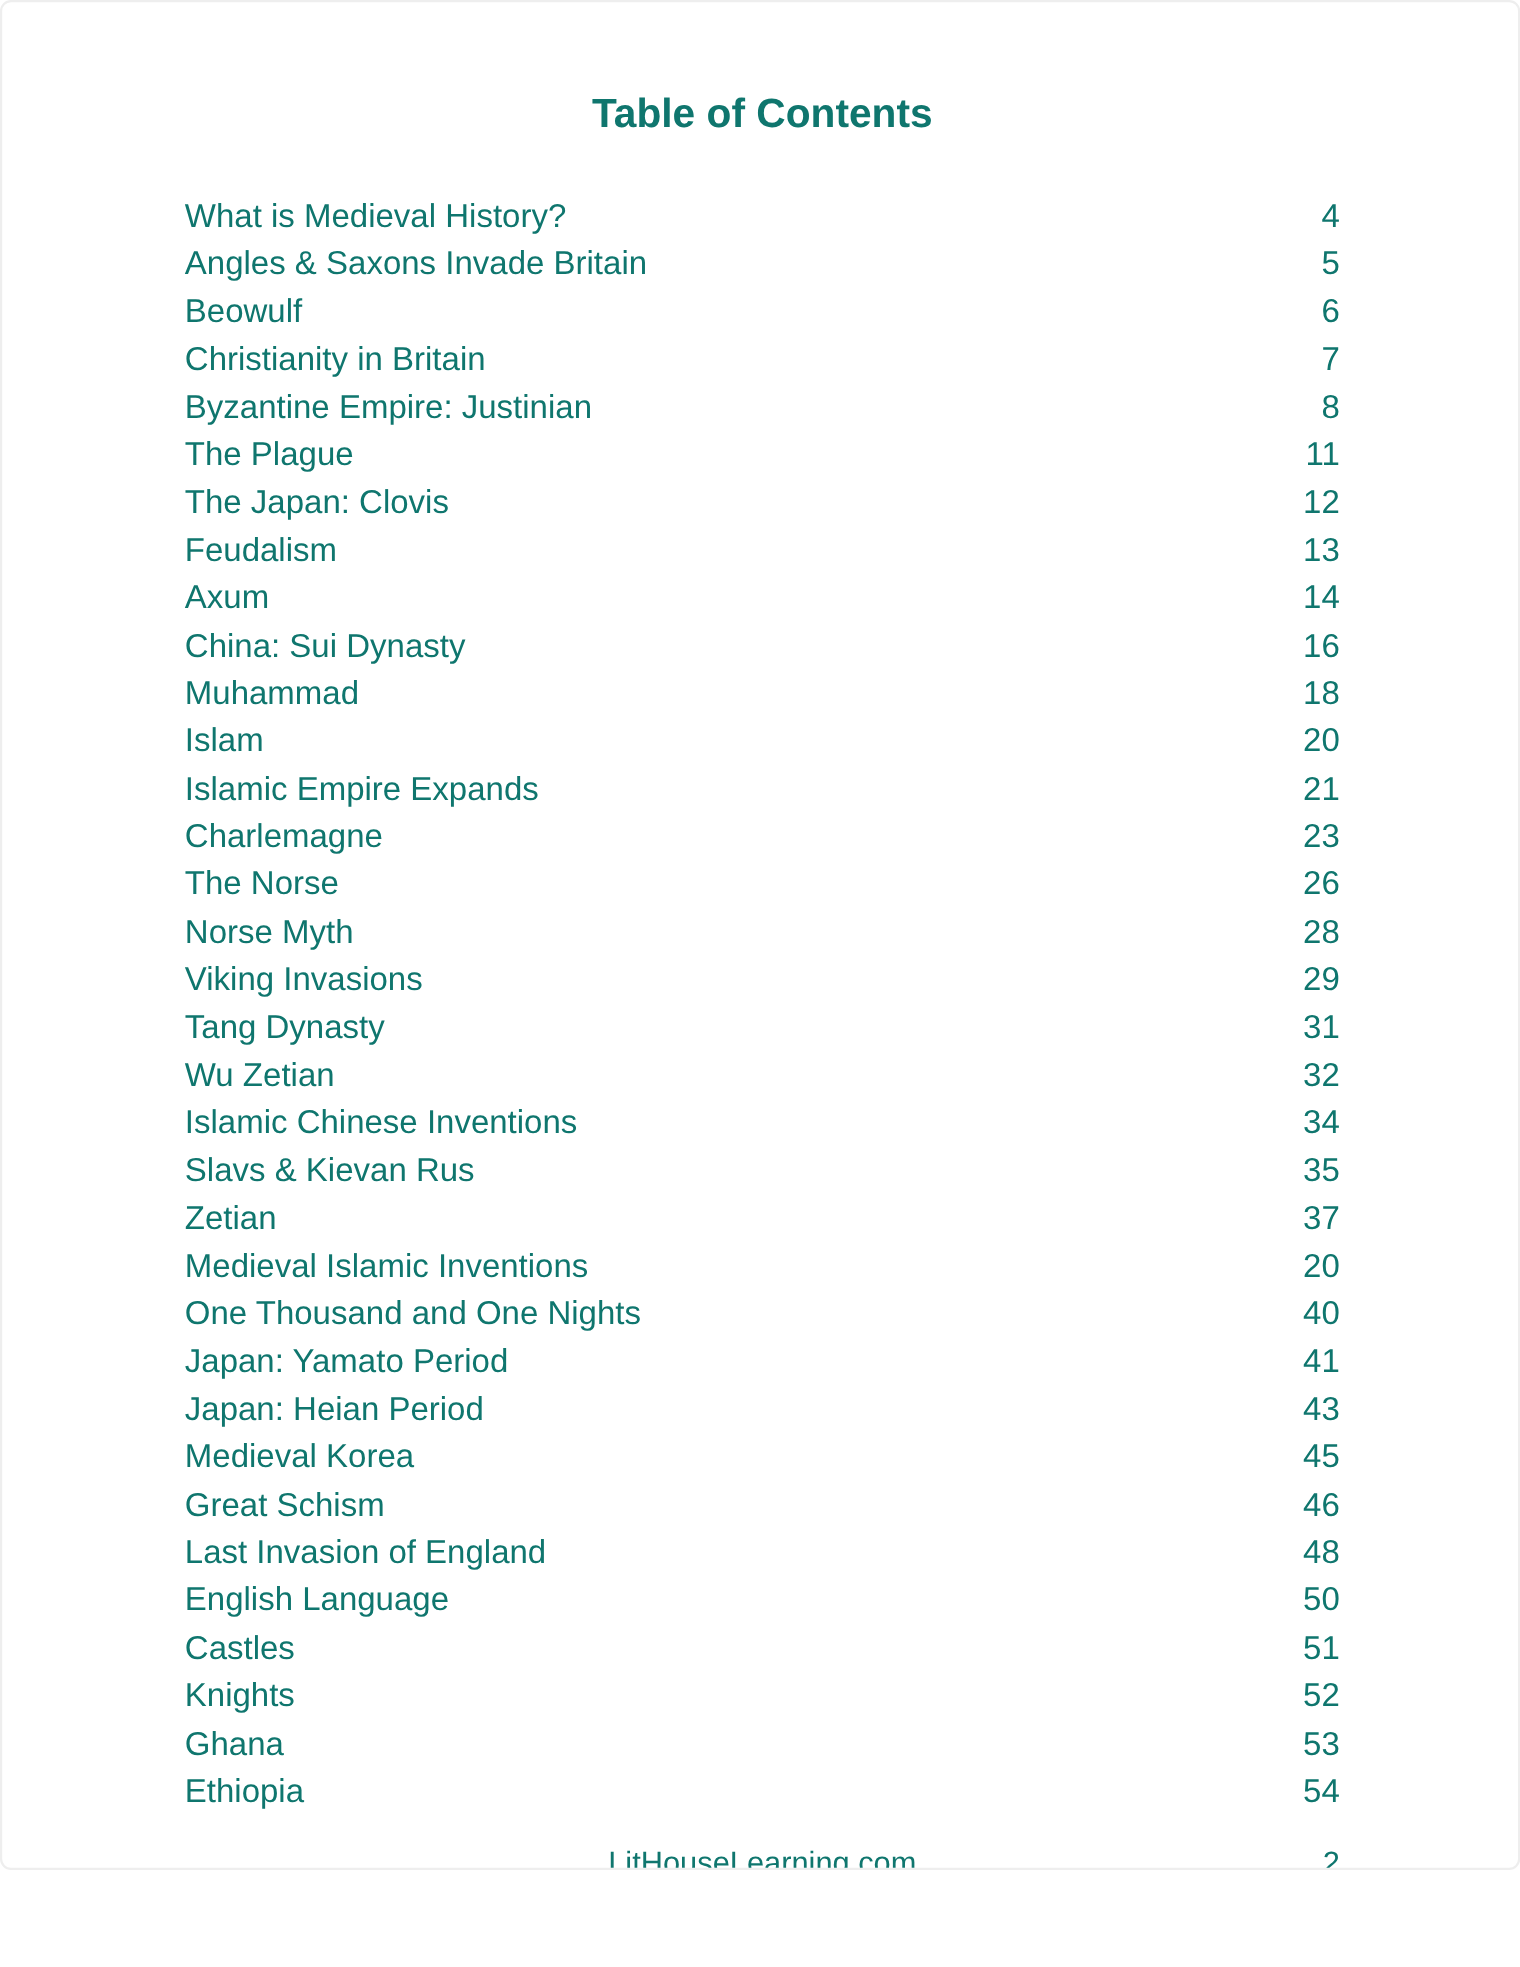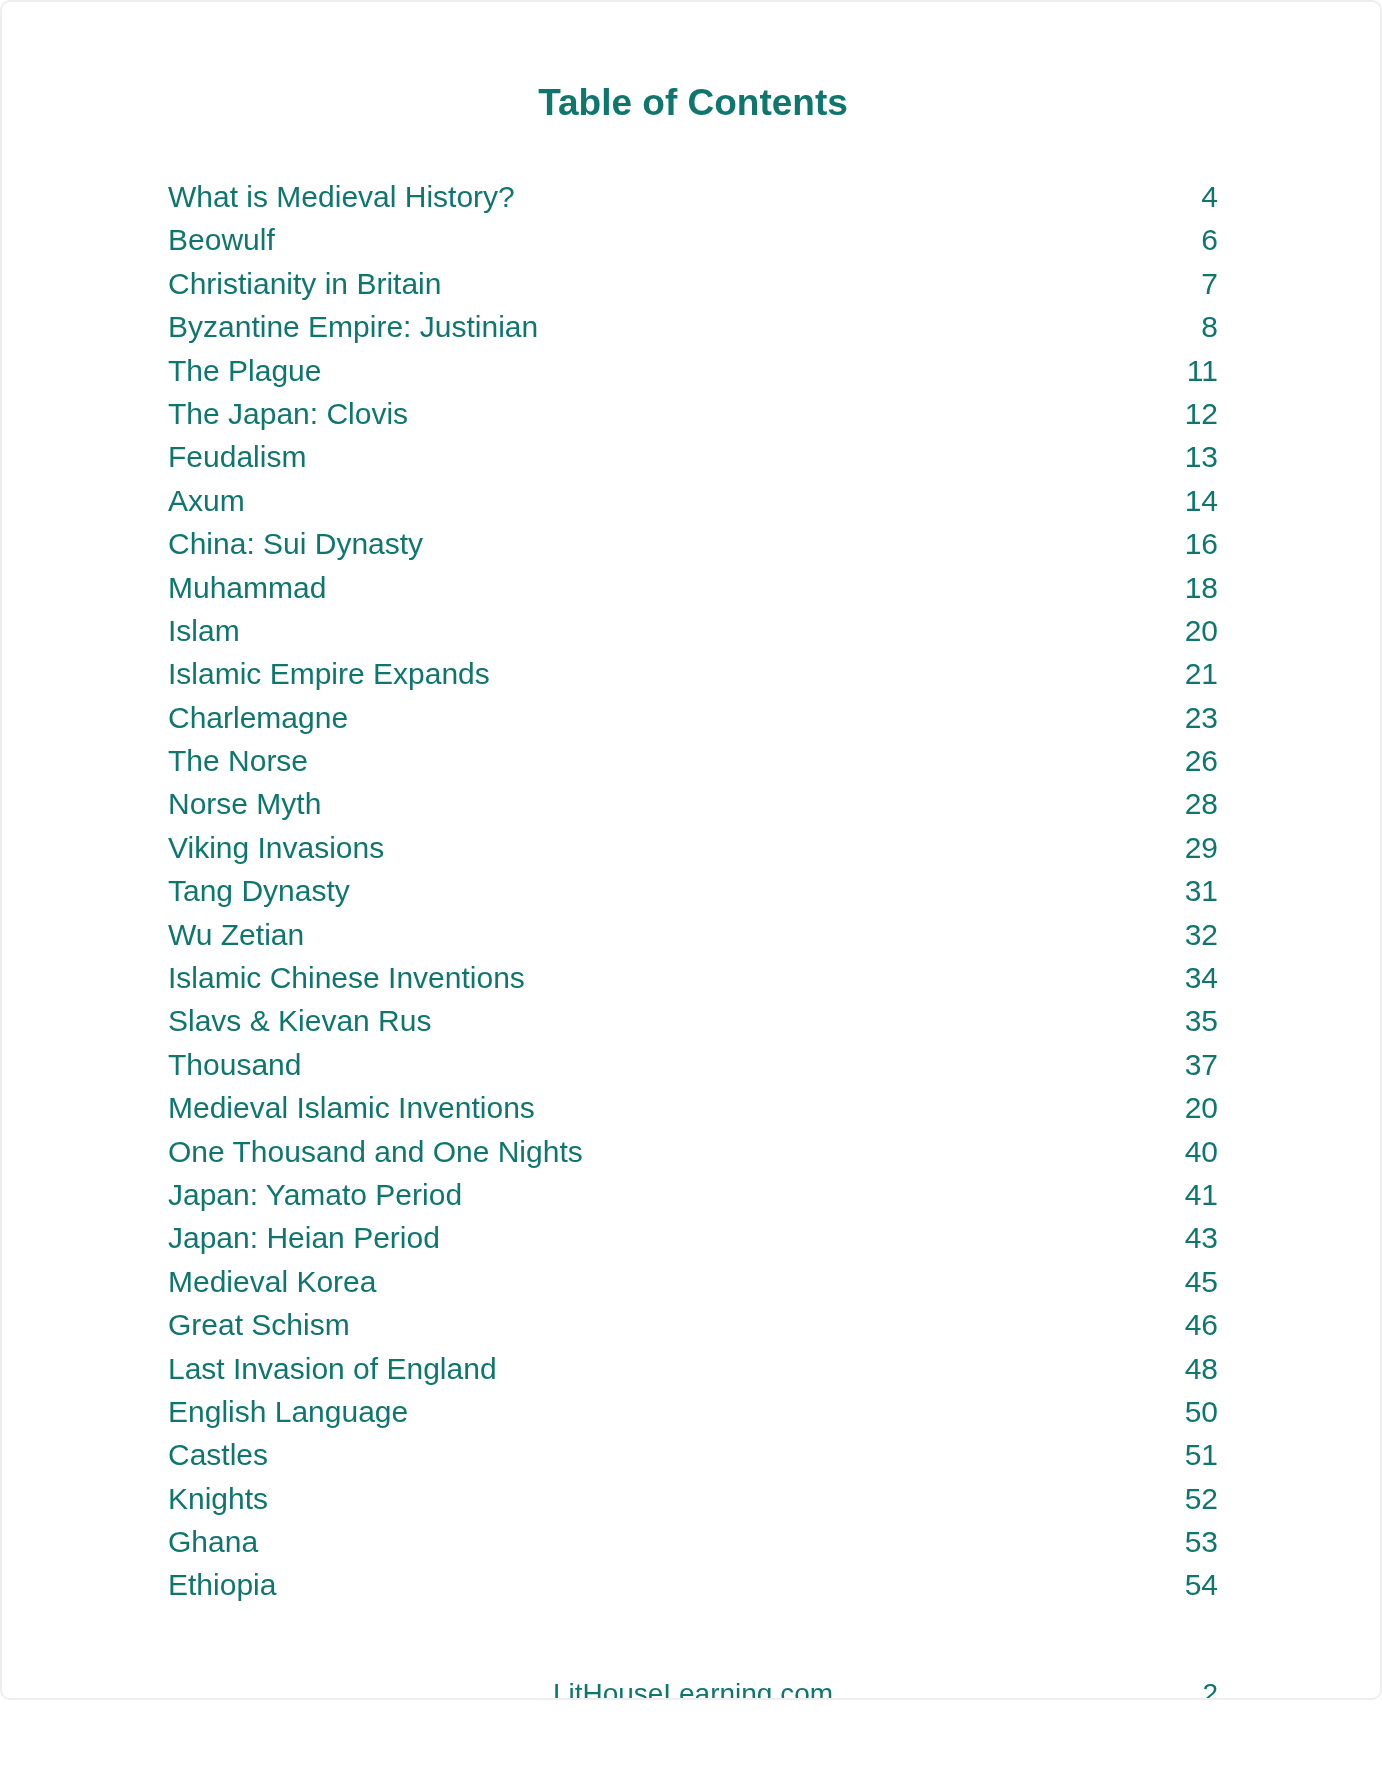--- a/index.html
+++ b/index.html
@@ -38,21 +38,21 @@
   }
   .toc-list {
     position: absolute;
     top: 173px;
     left: 0;
     right: 0;
   }
   .toc-row {
     display: flex;
     justify-content: space-between;
-    align-items: flex-end;
+    align-items: flex-start;
     height: 43.4px;
     font-size: 30px;
     line-height: 43.4px;
     white-space: nowrap;
   }
   .toc-label { text-align: left; }
   .toc-page  { text-align: right; }
   .doc-footer {
     position: absolute;
     top: 1675px;
@@ -80,20 +80,24 @@
   <div class="content">
 
     <div class="doc-title">Table of Contents</div>
 
     <div class="toc-list">
         <div class="toc-row">
           <span class="toc-label">What is Medieval History?</span>
           <span class="toc-page">4</span>
         </div>
         <div class="toc-row">
+          <span class="toc-label">Angles &amp; Saxons Invade Britain</span>
+          <span class="toc-page">5</span>
+        </div>
+        <div class="toc-row">
           <span class="toc-label">Beowulf</span>
           <span class="toc-page">6</span>
         </div>
         <div class="toc-row">
           <span class="toc-label">Christianity in Britain</span>
           <span class="toc-page">7</span>
         </div>
         <div class="toc-row">
           <span class="toc-label">Byzantine Empire: Justinian</span>
           <span class="toc-page">8</span>
@@ -156,21 +160,21 @@
         </div>
         <div class="toc-row">
           <span class="toc-label">Islamic Chinese Inventions</span>
           <span class="toc-page">34</span>
         </div>
         <div class="toc-row">
           <span class="toc-label">Slavs &amp; Kievan Rus</span>
           <span class="toc-page">35</span>
         </div>
         <div class="toc-row">
-          <span class="toc-label">Thousand</span>
+          <span class="toc-label">Zetian</span>
           <span class="toc-page">37</span>
         </div>
         <div class="toc-row">
           <span class="toc-label">Medieval Islamic Inventions</span>
           <span class="toc-page">20</span>
         </div>
         <div class="toc-row">
           <span class="toc-label">One Thousand and One Nights</span>
           <span class="toc-page">40</span>
         </div>

